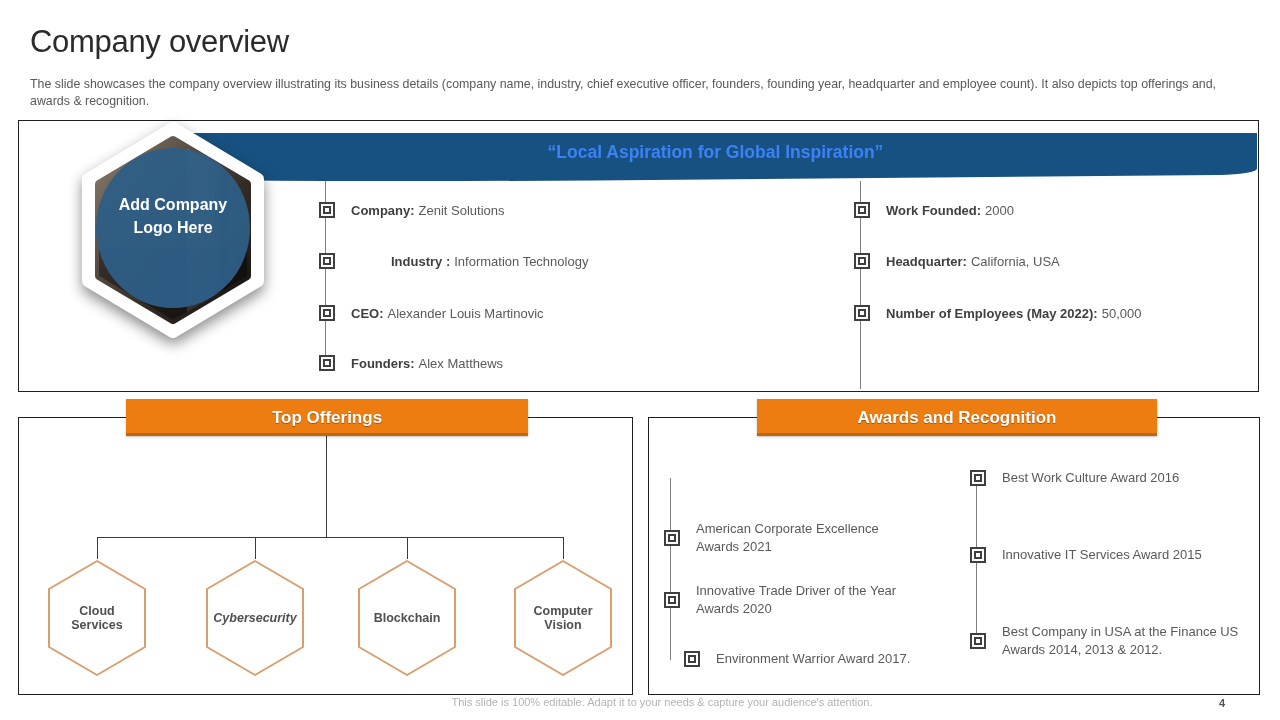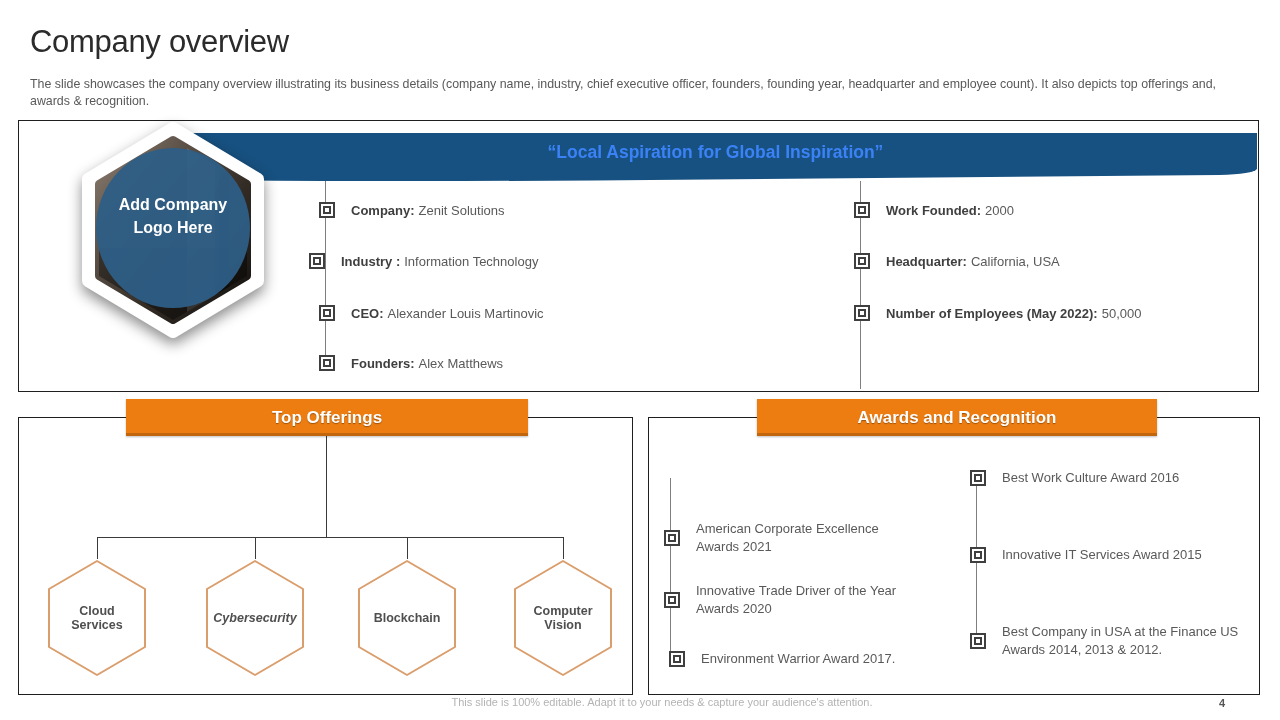--- a/index.html
+++ b/index.html
@@ -98,21 +98,21 @@
     <div class="quote-text">“Local Aspiration for Global Inspiration”</div>
   </div>
 
   <div class="vline" style="left:325px;top:181px;height:182px;"></div>
   <div class="vline" style="left:860px;top:181px;height:208px;"></div>
 
   <div class="detail-row" style="left:319px;top:197px;">
     <span class="sq-bullet"></span>
     <span class="detail-text"><b>Company:</b><span>Zenit Solutions</span></span>
   </div>
-  <div class="detail-row" style="left:309px;top:248px;">
+  <div class="detail-row" style="left:319px;top:248px;gap:40px;">
     <span class="sq-bullet"></span>
     <span class="detail-text"><b>Industry :</b><span>Information Technology</span></span>
   </div>
   <div class="detail-row" style="left:319px;top:300px;">
     <span class="sq-bullet"></span>
     <span class="detail-text"><b>CEO:</b><span>Alexander Louis Martinovic</span></span>
   </div>
   <div class="detail-row" style="left:319px;top:350px;">
     <span class="sq-bullet"></span>
     <span class="detail-text"><b>Founders:</b><span>Alex Matthews</span></span>
@@ -202,21 +202,21 @@
   <div class="vline" style="left:976px;top:478px;height:164px;"></div>
 
   <div class="award-item" style="left:664px;top:518px;height:40px;">
     <span class="sq-bullet"></span>
     <span class="award-text w-left">American Corporate Excellence Awards 2021</span>
   </div>
   <div class="award-item" style="left:664px;top:580px;height:40px;">
     <span class="sq-bullet"></span>
     <span class="award-text w-left">Innovative Trade Driver of the Year Awards 2020</span>
   </div>
-  <div class="award-item" style="left:669px;top:639px;height:40px;justify-content:center;">
+  <div class="award-item" style="left:684px;top:639px;height:40px;justify-content:center;">
     <span class="sq-bullet"></span>
     <span class="award-text w-left">Environment Warrior Award 2017.</span>
   </div>
 
   <div class="award-item" style="left:970px;top:458px;height:40px;">
     <span class="sq-bullet"></span>
     <span class="award-text w-right">Best Work Culture Award 2016</span>
   </div>
   <div class="award-item" style="left:970px;top:535px;height:40px;">
     <span class="sq-bullet"></span>

